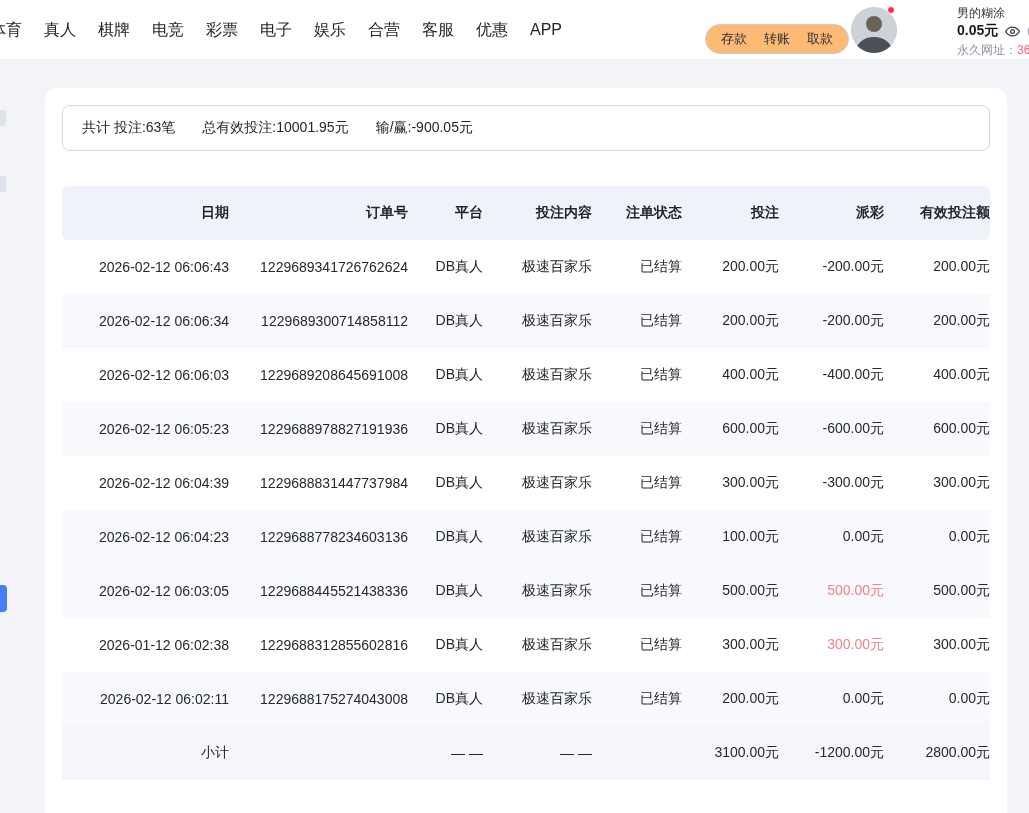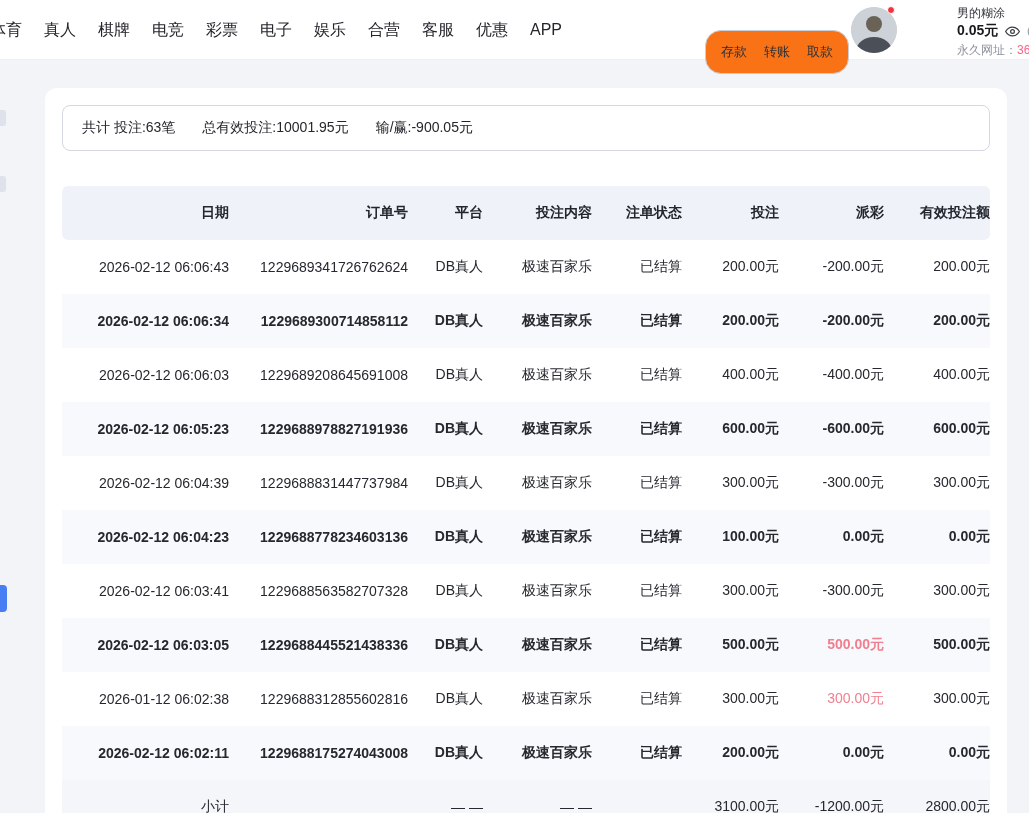--- a/index.html
+++ b/index.html
@@ -13,22 +13,22 @@
     --url-pink: #fa6487;
     --tab-blue: #477ef3;
   }
 
   
   header { position: relative; height: 60px; background: #fff; border-bottom: 1px solid #f0f1f5; }
   .nav { position: absolute; left: -10px; top: 0; height: 60px; display: flex; align-items: center; gap: 22px; }
   .nav-item { font-size: 16px; color: #24262c; text-decoration: none; cursor: pointer; white-space: nowrap; }
 
   .wallet-group {
-    position: absolute; left: 705px; top: 30px; height: 44px;
-    border: 1px solid #c9cdd7; border-radius: 16px; background: #f97316;
+    position: absolute; left: 705px; top: 24px; height: 30px;
+    border: 1px solid #c9cdd7; border-radius: 16px; background: #fdba74;
     display: flex; align-items: center; padding: 0 15px; gap: 17px;
   }
   .wbtn { border: 0; background: none; font-size: 13px; color: #2c2f36; cursor: pointer; padding: 0; font-family: inherit; }
 
   .avatar-wrap { position: absolute; left: 851px; top: 7px; width: 46px; height: 46px; cursor: pointer; }
   .avatar-img { width: 46px; height: 46px; border-radius: 50%; overflow: hidden; display: block; background: #cfd2d8; }
   .red-dot { position: absolute; right: 2px; top: -1px; width: 8px; height: 8px; border-radius: 50%; background: #f5303d; border: 1px solid #fff; }
 
   .user-col { position: absolute; left: 957px; top: 5px; width: 124px; }
   .uline1 { display: flex; align-items: center; justify-content: space-between; height: 16px; }
@@ -64,21 +64,21 @@
   }
 
   table { width: 100%; border-collapse: collapse; table-layout: fixed; }
   th, td {
     height: 54px; text-align: right; font-size: 14px; color: #25282e;
     padding: 0; white-space: nowrap; overflow: hidden;
   }
   thead th { background: #f0f2f9; font-weight: bold; color: #23262e; margin-left: 36px; }
   thead th:first-child { border-radius: 6px 0 0 6px; }
   thead th:last-child { border-radius: 0 6px 6px 0; }
-  tbody tr.alt td { background: #f8f9fd; font-weight: bold; }
+  tbody tr.alt td { background: #f8f9fd; }
   td.pos { color: var(--accent-pink); }
   tr.subtotal td { background: #f5f6fa; }
 </style>
 </head>
 <body>
 
 <header>
   <nav class="nav">
       <a class="nav-item">体育</a>
       <a class="nav-item">真人</a>
@@ -227,30 +227,20 @@
         <tr class="alt">
           <td>2026-02-12 06:04:23</td>
           <td>1229688778234603136</td>
           <td>DB真人</td>
           <td>极速百家乐</td>
           <td>已结算</td>
           <td>100.00元</td>
           <td>0.00元</td>
           <td>0.00元</td>
         </tr>
-        <tr>
-          <td>2026-02-12 06:03:41</td>
-          <td>1229688563582707328</td>
-          <td>DB真人</td>
-          <td>极速百家乐</td>
-          <td>已结算</td>
-          <td>300.00元</td>
-          <td>-300.00元</td>
-          <td>300.00元</td>
-        </tr>
         <tr class="alt">
           <td>2026-02-12 06:03:05</td>
           <td>1229688445521438336</td>
           <td>DB真人</td>
           <td>极速百家乐</td>
           <td>已结算</td>
           <td>500.00元</td>
           <td class="pos">500.00元</td>
           <td>500.00元</td>
         </tr>

